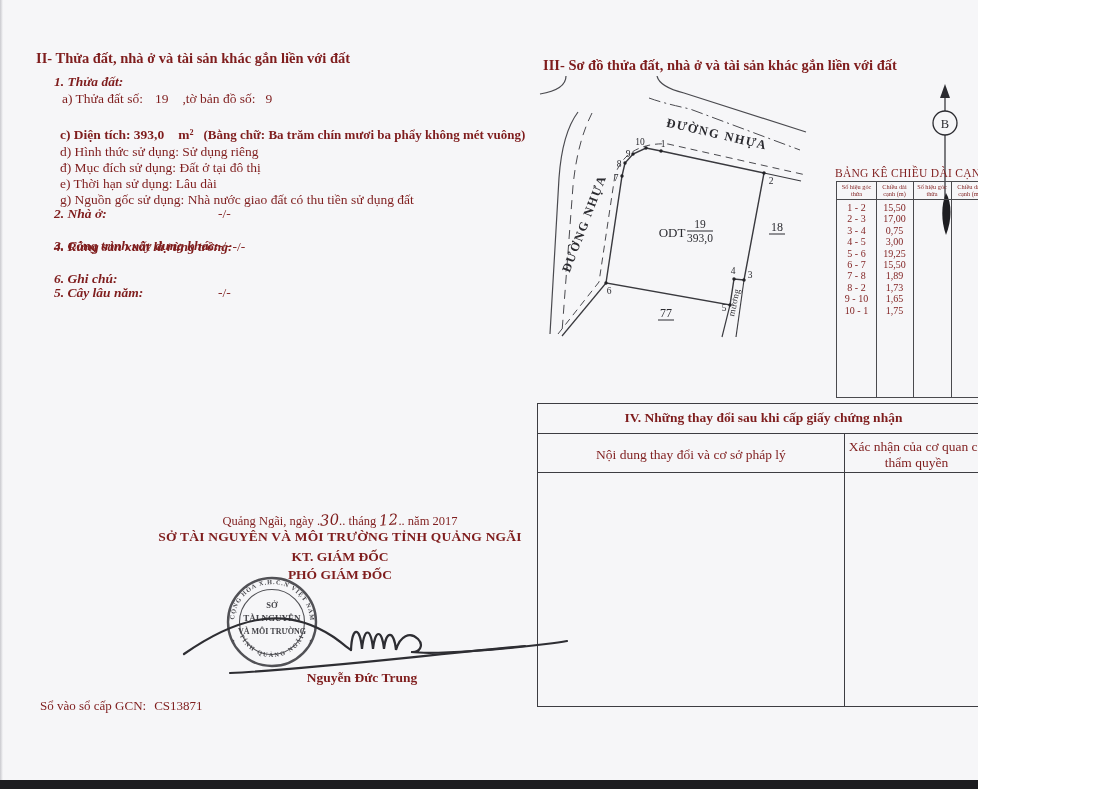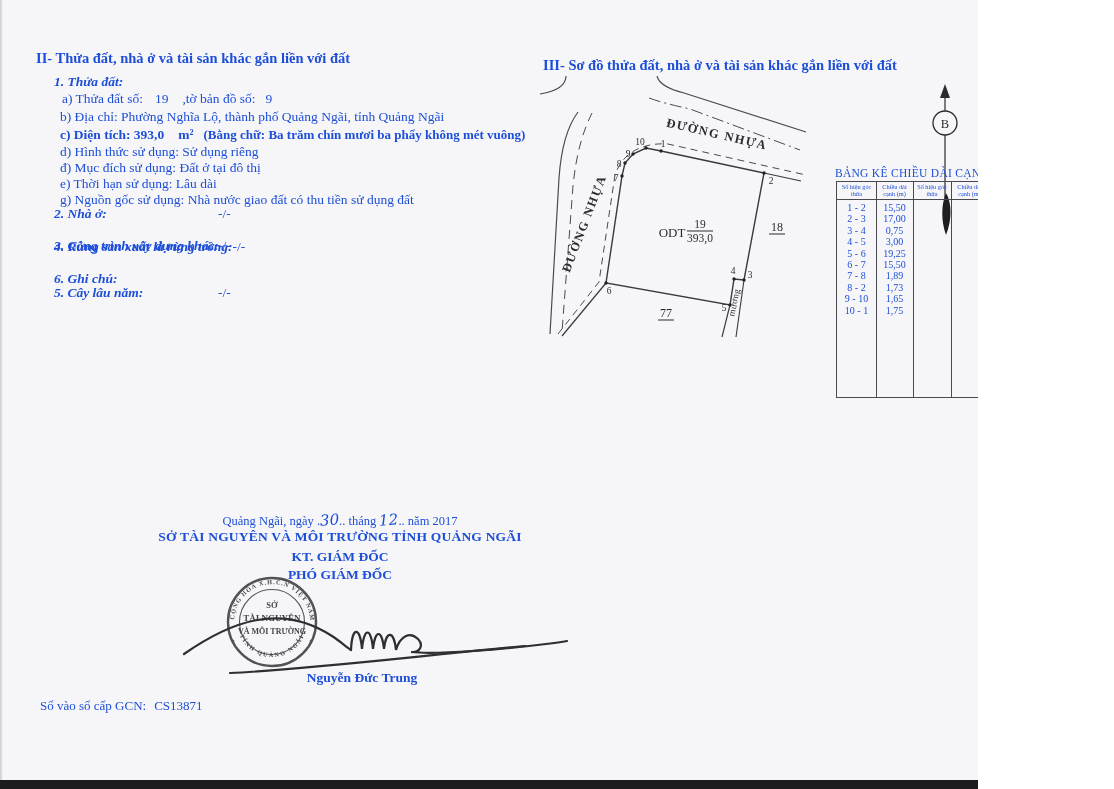--- a/index.html
+++ b/index.html
@@ -1,21 +1,21 @@
 <!DOCTYPE html>
 <html><head>
 <meta charset="utf-8">
 <style>
   html,body{margin:0;padding:0;}
   .page{
     position:relative;
     width:978px;height:789px;
     background:#f6f6f8;
     font-family:"Liberation Serif", serif;
-    color:#1d4ed8;
+    color:#7f1d1d;
     overflow:hidden;
   }
   .edge-shadow{position:absolute;left:0;top:0;width:3px;height:789px;background:linear-gradient(to right,#c9c9ce,rgba(201,201,206,0));}
   .bottom-bar{position:absolute;left:0;top:780px;width:1114px;height:9px;background:#1c1c1f;}
   .ln{position:absolute;white-space:nowrap;font-size:13.5px;line-height:15px;}
   .bold{font-weight:bold;}
   .bi{font-weight:bold;font-style:italic;}
   .h2{font-size:14.5px;font-weight:bold;}
   .rel{position:relative;}
   .val-abs{position:absolute;left:164px;top:0;font-style:normal;font-weight:normal;}
@@ -53,21 +53,20 @@
 
 <div class="page">
   <div class="edge-shadow"></div>
 
   <div class="ln h2" style="left:36px;top:51px;">II- Thửa đất, nhà ở và tài sản khác gắn liền với đất</div>
   <div class="ln bi" style="left:54px;top:74px;">1. Thửa đất:</div>
 
   <div class="ln" style="left:62px;top:91px;">
     <span>a) Thửa đất số:</span><span class="gap12">19</span><span class="gap14">,tờ bản đồ số:</span><span class="gap10">9</span>
   </div>
-  <div class="ln" style="left:60px;top:109px;">b) Địa chỉ:  Phường Nghĩa Lộ, thành phố Quảng Ngãi, tỉnh Quảng Ngãi</div>
   <div class="ln" style="left:60px;top:127px;font-weight:bold;">
     <span>c) Diện tích: </span><span>393,0</span><span class="gap14">m²</span><span class="gap10 small-paren">(Bằng chữ: Ba trăm chín mươi ba phẩy không mét vuông)</span>
   </div>
   <div class="ln" style="left:60px;top:144px;">d) Hình thức sử dụng: Sử dụng riêng</div>
   <div class="ln" style="left:60px;top:160px;">đ) Mục đích sử dụng: Đất ở tại đô thị</div>
   <div class="ln" style="left:60px;top:176px;">e) Thời hạn sử dụng: Lâu dài</div>
   <div class="ln" style="left:60px;top:192px;">g) Nguồn gốc sử dụng: Nhà nước giao đất có thu tiền sử dụng đất</div>
 
   <div class="ln bi rel" style="left:54px;top:206px;">
     <span>2. Nhà ở:</span>
@@ -199,20 +198,28 @@
     <div class="bk-row" style="left:0;right:0;top:111.2px;">
         <span class="bk-c1">9 - 10</span>
         <span class="bk-c2">1,65</span>
       </div>
     <div class="bk-row" style="left:0;right:0;top:122.6px;">
         <span class="bk-c1">10 - 1</span>
         <span class="bk-c2">1,75</span>
       </div>
   </div>
 
+  <div class="iv-table">
+    <div class="iv-title">IV. Những thay đổi sau khi cấp giấy chứng nhận</div>
+    <div class="iv-tsep"></div>
+    <div class="iv-hsep"></div>
+    <div class="iv-vline"></div>
+    <div class="iv-h-left">Nội dung thay đổi và cơ sở pháp lý</div>
+    <div class="iv-h-right">Xác nhận của cơ quan có thẩm quyền</div>
+  </div>
 
   <div class="sig-line" style="left:160px;top:511px;width:360px;font-size:12.5px;">
     <span>Quảng Ngãi, ngày .</span><span class="hand">30</span><span>.. tháng </span><span class="hand">12</span><span>.. năm 2017</span>
   </div>
   <div class="sig-line bold" style="left:130px;top:529px;width:420px;font-size:13.5px;letter-spacing:0.2px;text-align:center;">SỞ TÀI NGUYÊN VÀ MÔI TRƯỜNG TỈNH QUẢNG NGÃI</div>
   <div class="sig-line bold" style="left:130px;top:567px;width:420px;font-size:13.5px;">PHÓ GIÁM ĐỐC</div>
   <div class="sig-line bold" style="left:130px;top:549px;width:420px;font-size:13.5px;">KT. GIÁM ĐỐC</div>
 
   <svg style="left:175px;top:563px;" width="410" height="130" viewBox="175 563 410 130">
     <defs>

